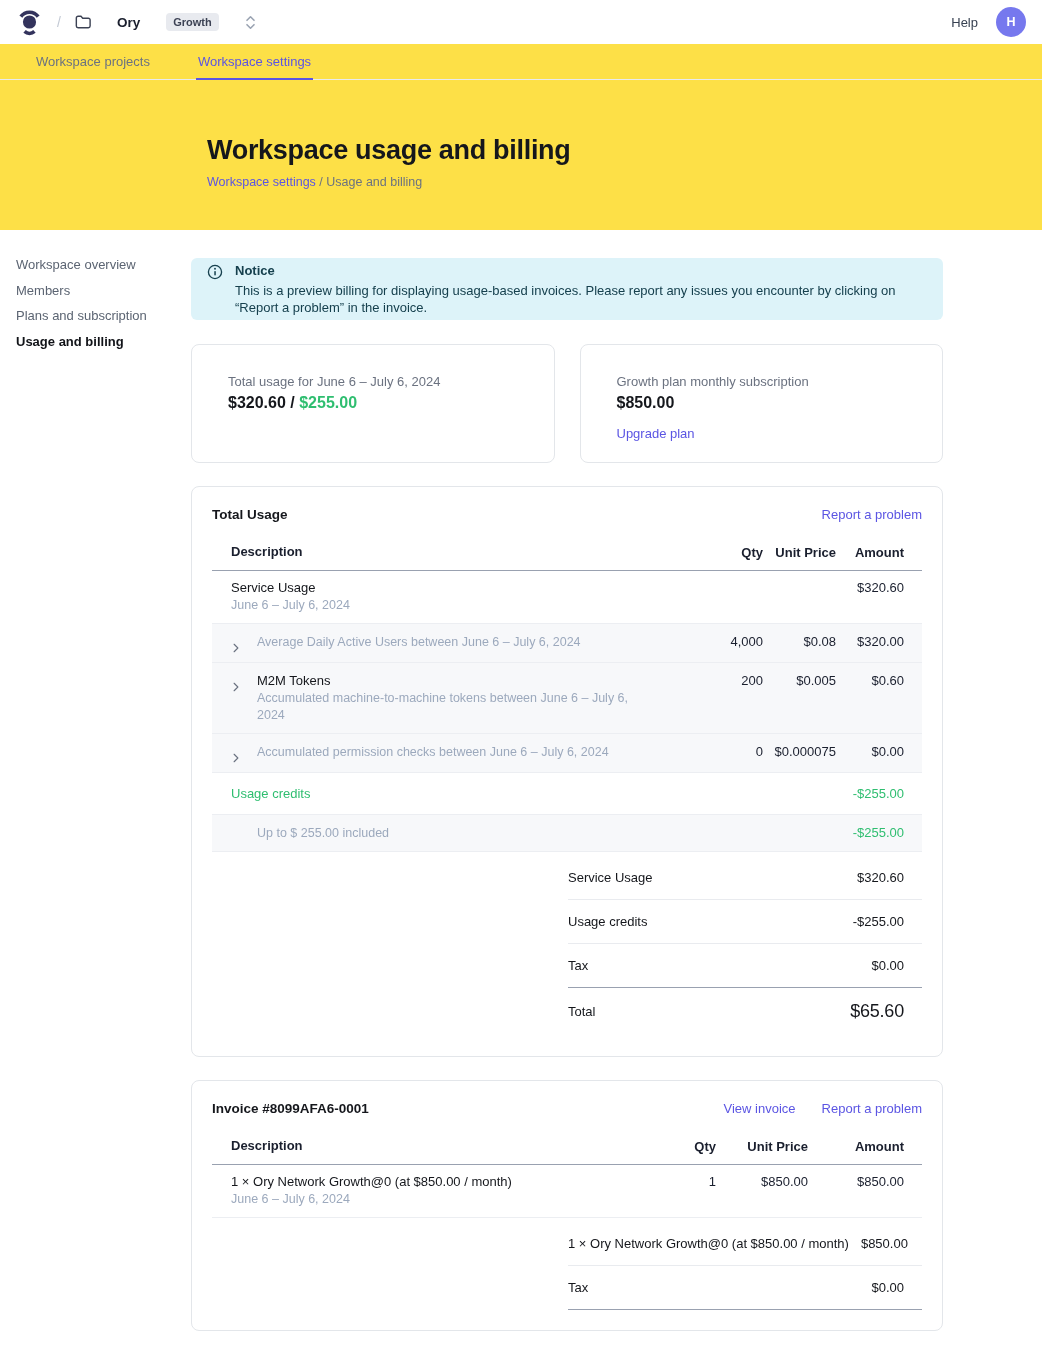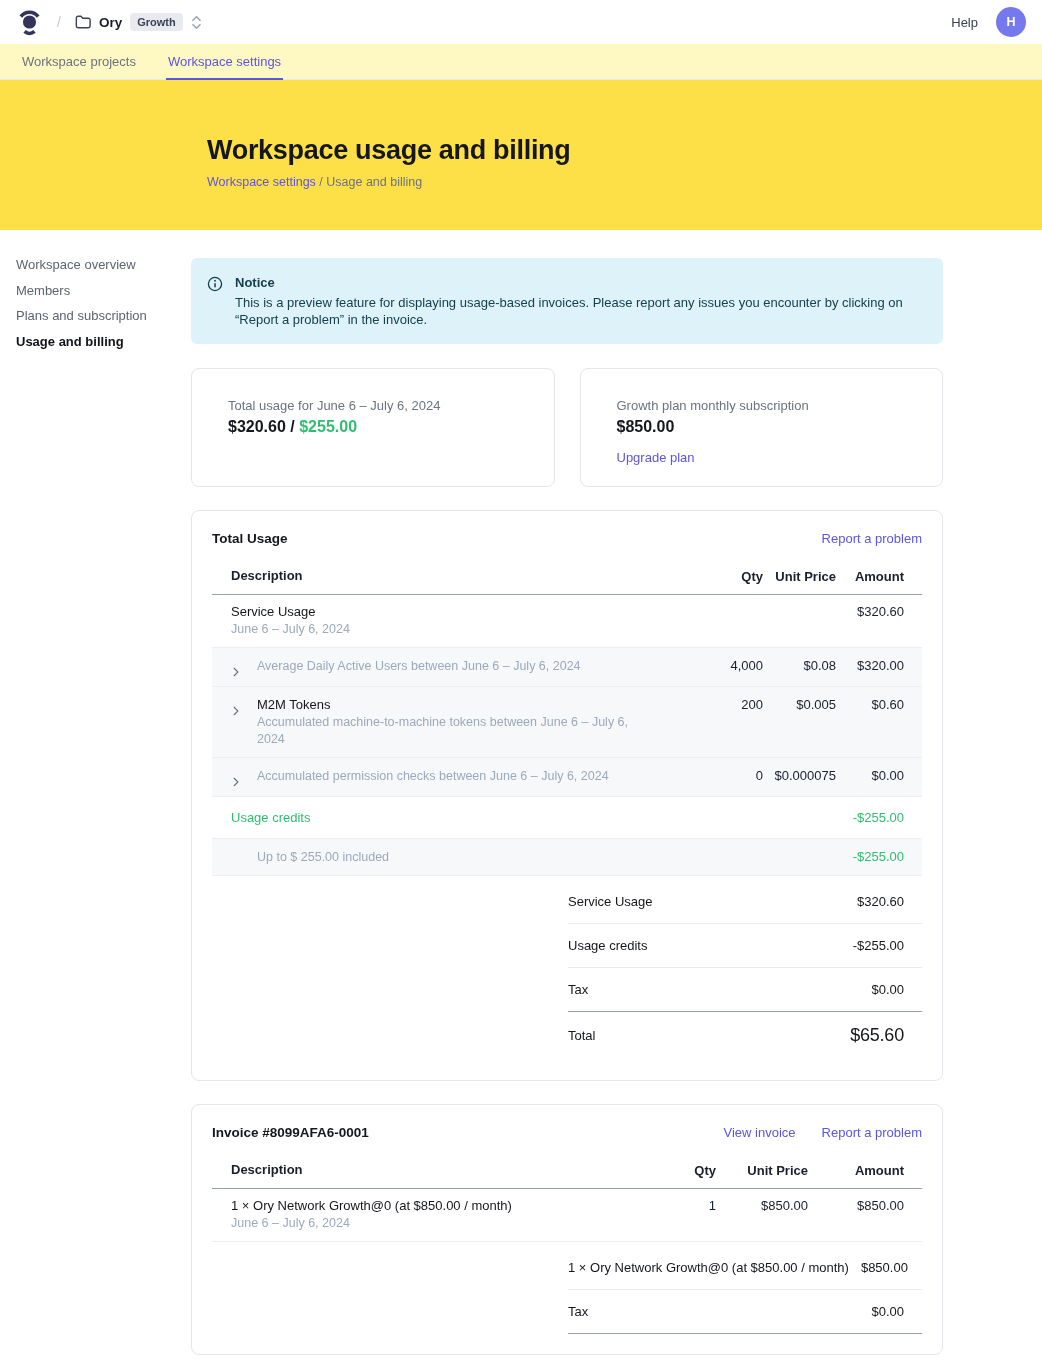--- a/index.html
+++ b/index.html
@@ -2,49 +2,49 @@
 <html><head>
 <meta charset="utf-8">
 <style>
   * { box-sizing: border-box; margin: 0; padding: 0; }
   html,body { width: 1042px; background:#fff; font-family:"Liberation Sans", sans-serif; color:#16181d; }
   body { height: 1361px; overflow: hidden; }
 
   
   .topbar { height:44px; display:flex; align-items:center; padding:0 16px; background:#fff; }
   .topbar .slash { color:#c3c9d4; margin:0 14px 0 14px; font-size:14px; }
-  .ws-switcher { display:flex; align-items:center; gap:8px; cursor:pointer; }
+  .ws-switcher { display:flex; align-items:center; gap:26px; cursor:pointer; }
   .ws-name { font-size:13.5px; font-weight:600; color:#1a1f2e; }
   .badge { background:#e8eaef; color:#3c4254; font-size:11px; font-weight:600; padding:3px 7px; border-radius:4px; }
   .spacer { flex:1; }
   .help { font-size:13px; color:#374151; margin-right:18px; cursor:pointer; }
   .avatar { width:30px; height:30px; border-radius:50%; background:#7678ee; color:#fff; font-size:12.5px; font-weight:600; display:flex; align-items:center; justify-content:center; cursor:pointer; }
 
   
-  .tabbar { display:flex; gap:28px; padding:4px 20px 0; border-bottom:1px solid #e8eaee; background:#fef9c3; }
+  .tabbar { display:flex; gap:44px; padding:4px 34px 0; border-bottom:1px solid #e8eaee; background:#fde047; }
   .tab { font-size:13px; color:#6b7280; padding:6px 2px 9px; cursor:pointer; border-bottom:2px solid transparent; margin-bottom:-1px; }
   .tab.active { color:#5b55e3; border-bottom-color:#5b55e3; font-weight:500; }
 
   
   .hero { background:#fde047; height:150px; padding:55px 12px 0 207px; }
   .hero h1 { font-size:27px; font-weight:700; letter-spacing:-0.3px; color:#15171c; }
   .crumbs { margin-top:9px; font-size:12.5px; color:#6b7280; }
   .crumbs a { color:#5b55e3; text-decoration:none; font-weight:500; cursor:pointer; }
 
   
   .main { display:flex; padding-top:28px; }
   .sidenav { width:191px; padding-left:16px; flex:none; }
   .sidenav .item { font-size:13px; color:#5b6472; margin-bottom:13px; cursor:pointer; line-height:13px; padding:0 0 0 0; }
   .sidenav .item { margin-bottom:12.5px; }
   .sidenav .item + .item { margin-top:12.5px; }
   .sidenav .item.active { color:#111318; font-weight:700; }
   .content { width:752px; flex:none; }
 
   
-  .notice { background:#ddf3f9; border-radius:6px; padding:16px 16px; display:flex; gap:12px; color:#16404e; margin-bottom:24px; }
+  .notice { background:#ddf3f9; border-radius:6px; padding:4px 16px; display:flex; gap:12px; color:#16404e; margin-bottom:24px; }
   .notice .icon { flex:none; padding-top:2px; }
   .notice .n-title { font-size:13px; font-weight:700; line-height:17px; }
   .notice .n-body { font-size:13px; line-height:16.5px; margin-top:4px; max-width:688px; }
 
   
   .cards { display:flex; gap:25px; margin-bottom:23px; }
   .card { border:1px solid #e3e6ea; border-radius:8px; background:#fff; }
   .stat-card { width:364px; min-height:108px; padding:28px 36px 20px; }
   .stat-label { font-size:13px; color:#6b7280; line-height:17px; }
   .stat-value { font-size:16px; font-weight:600; color:#15171c; margin-top:4px; }
@@ -146,21 +146,21 @@
     <div class="notice">
       <span class="icon">
         <svg width="16" height="16" viewBox="0 0 18 18">
             <circle cx="9" cy="9" r="7.4" fill="none" stroke="#16404e" stroke-width="1.5"></circle>
             <rect x="8.2" y="8" width="1.7" height="5" rx="0.8" fill="#16404e"></rect>
             <circle cx="9" cy="5.4" r="1.05" fill="#16404e"></circle>
           </svg>
       </span>
       <div>
         <div class="n-title">Notice</div>
-        <div class="n-body">This is a preview feature for displaying usage-based invoices. Please report any issues you encounter by clicking on “Report a problem” in the invoice.</div>
+        <div class="n-body">This is a preview billing for displaying usage-based invoices. Please report any issues you encounter by clicking on “Report a problem” in the invoice.</div>
       </div>
     </div>
 
     <div class="cards">
       <div class="card stat-card">
         <div class="stat-label">Total usage for June 6 – July 6, 2024</div>
         <div class="stat-value">
           <span>$320.60</span>
           <span>/</span>
           <span class="green">$255.00</span>

